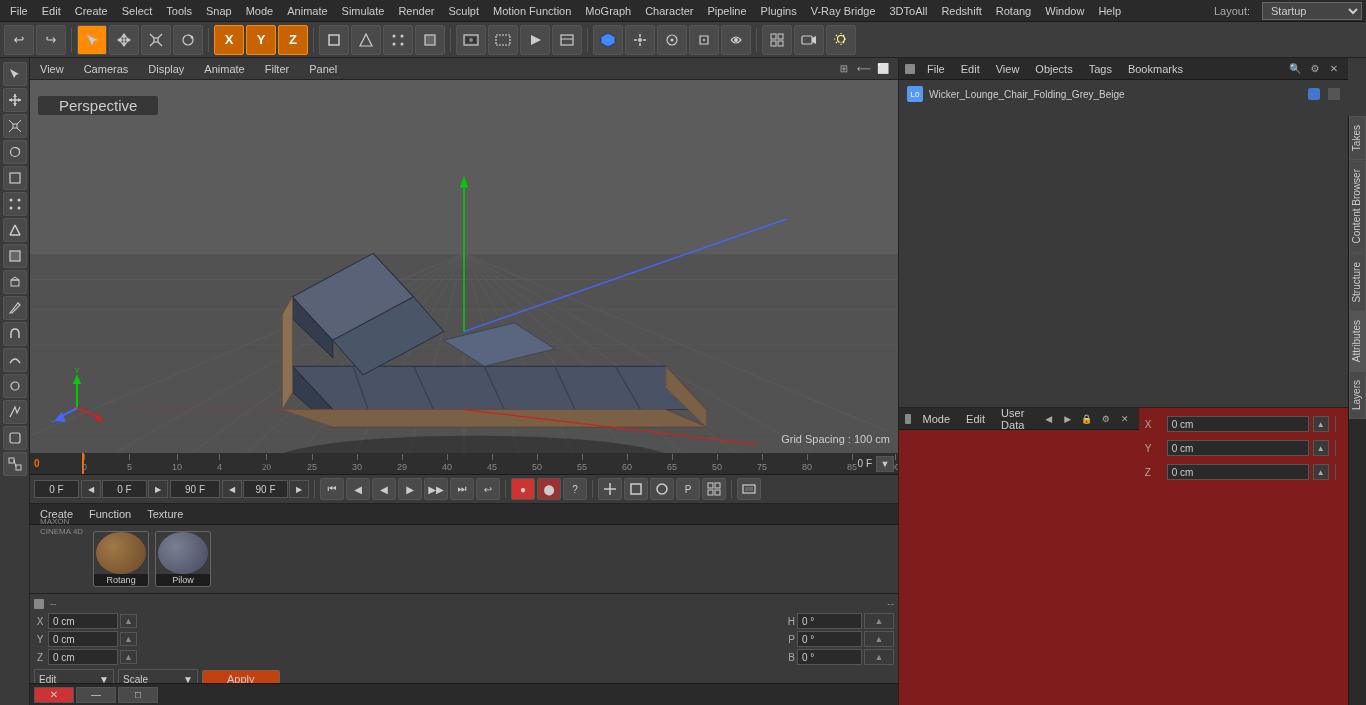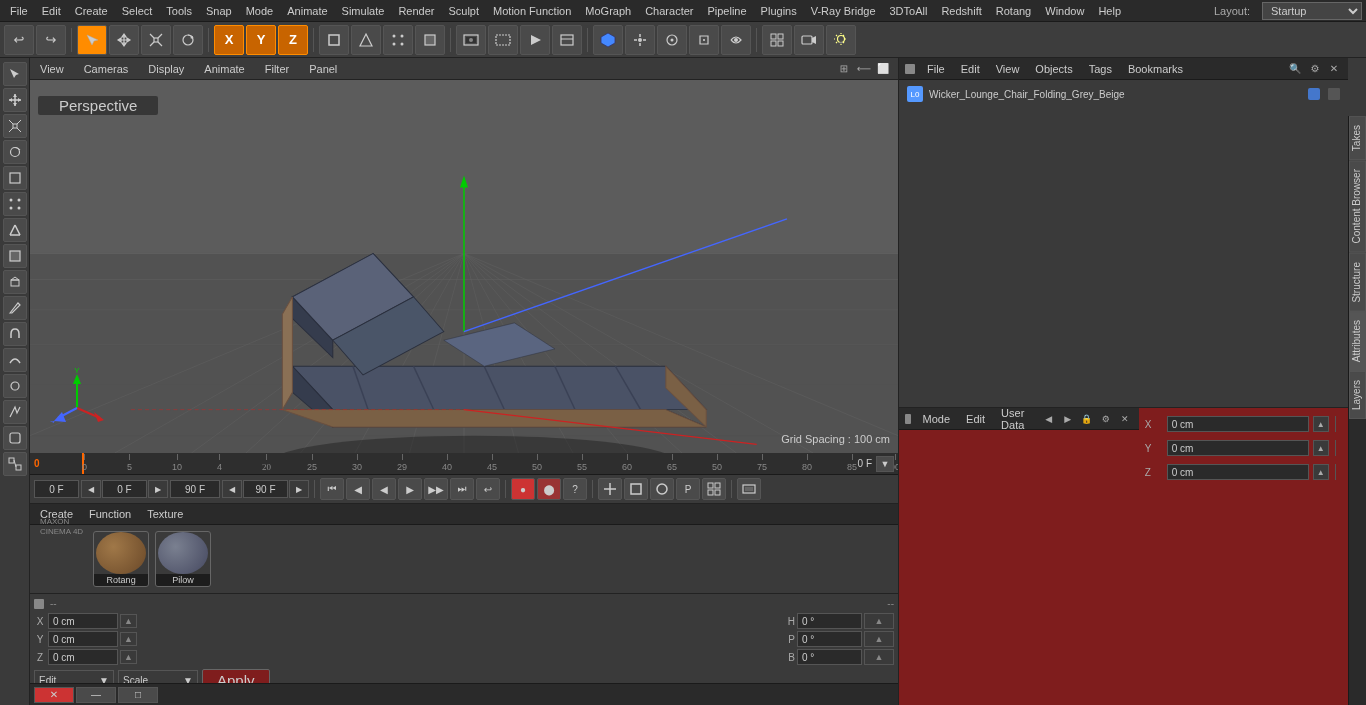--- a/index.html
+++ b/index.html
@@ -477,25 +477,25 @@
       color: #ccc;
       font-size: 10px;
       padding: 0 4px;
       cursor: pointer;
       display: flex;
       align-items: center;
       gap: 4px;
       min-width: 80px;
     }
     .apply-btn {
-      padding: 2px 14px;
-      background: #7f1d1d;
+      padding: 2px 24px;
+      background: #c2410c;
       border: 1px solid #666;
       color: #ccc;
-      font-size: 15px;
+      font-size: 11px;
       cursor: pointer;
       border-radius: 2px;
     }
 
     
     #material-panel {
       background: #3a3a3a;
       height: 90px;
       border-top: 1px solid #222;
       display: flex;

